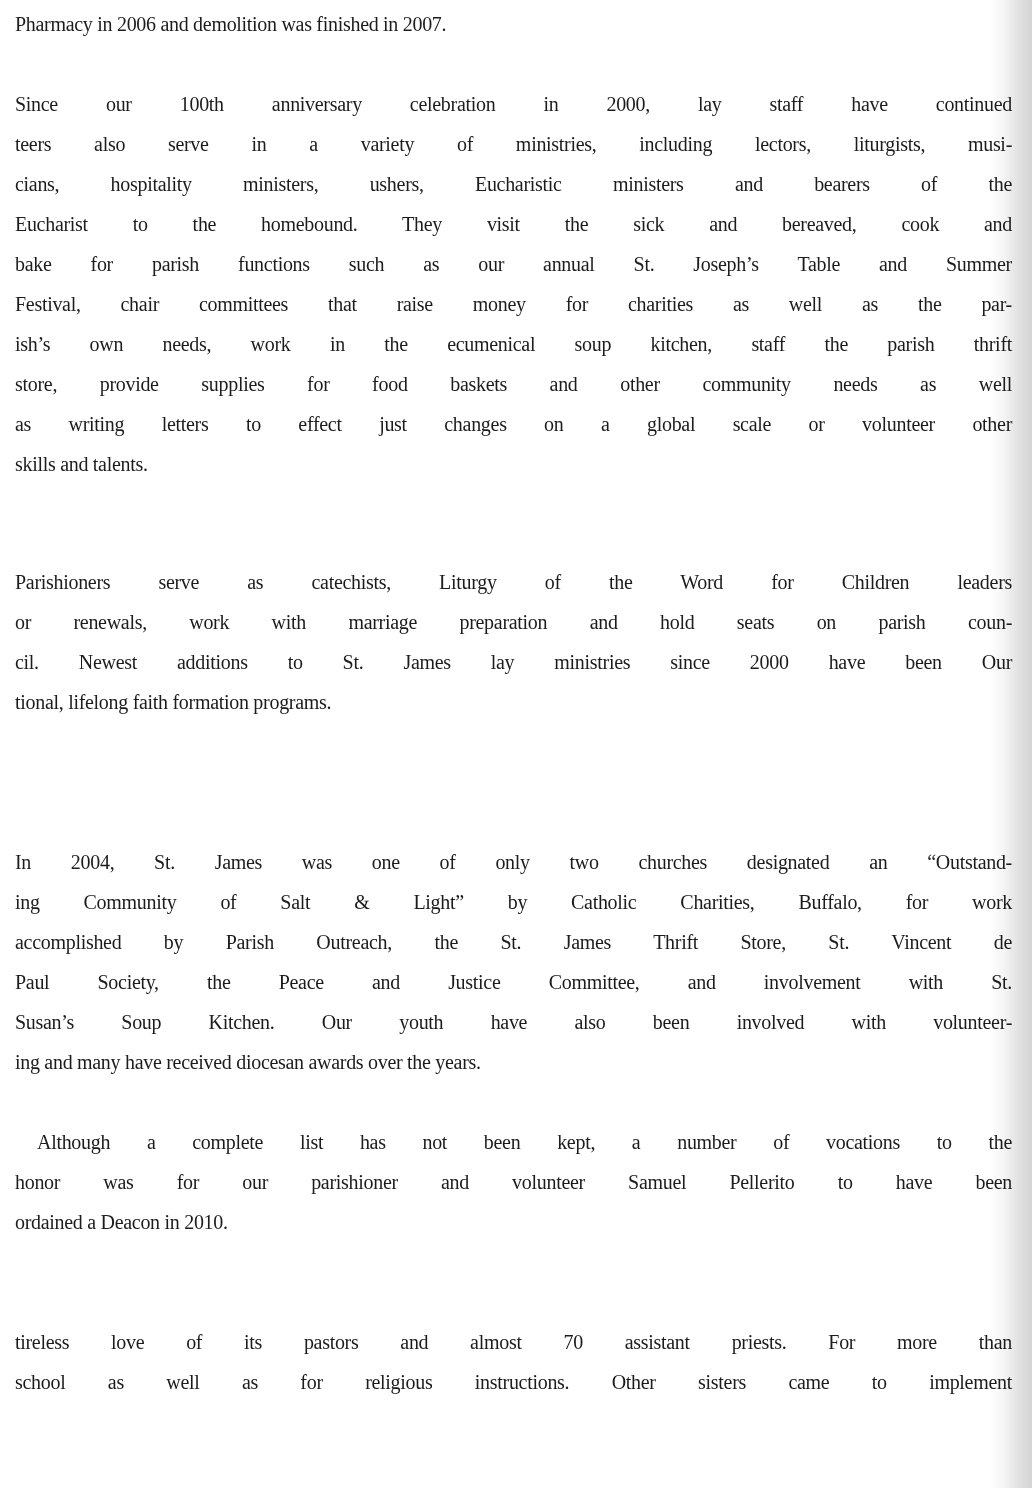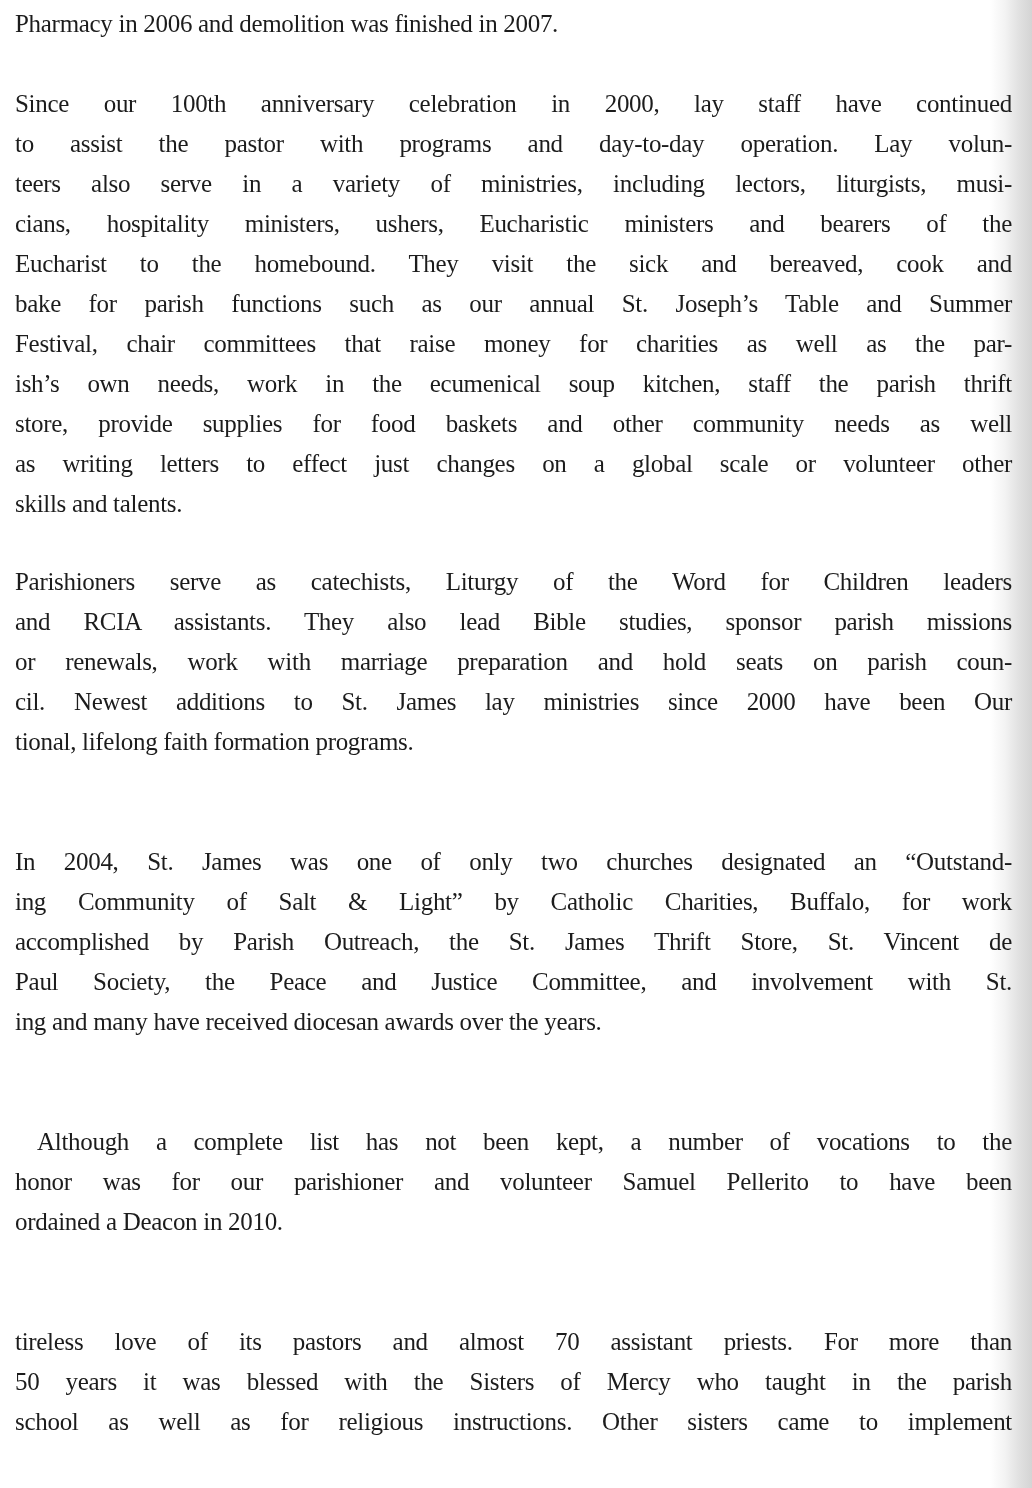--- a/index.html
+++ b/index.html
@@ -18,21 +18,21 @@
     left: 0; top: 0;
     width: 1032px;
     height: 1488px;
     background: linear-gradient(to right, #ffffff 0px, #ffffff 990px, #f3f3f3 1005px, #e2e2e2 1018px, #d4d4d4 1032px);
   }
   .text-block {
     position: absolute;
     left: 15px;
     width: 997px;
     font-family: "Liberation Serif", "DejaVu Serif", serif;
-    font-size: 25px;
+    font-size: 20px;
     color: #1c1c1c;
     letter-spacing: -0.3px;
   }
   .line {
     height: 40px;
     line-height: 40px;
     white-space: nowrap;
     text-align: justify;
     text-align-last: justify;
     transform-origin: left center;
@@ -51,53 +51,51 @@
 <body>
 
 <div class="page">
 
   <div class="text-block" id="p0">
     <div class="line last"><span style="white-space: nowrap;">Pharmacy in 2006 and demolition was finished in 2007.</span></div>
   </div>
 
   <div class="text-block" id="p1">
     <div class="line"><span style="white-space: nowrap; word-spacing: 0px;">Since our 100th anniversary celebration in 2000, lay staff have continued</span></div>
-    <div class="line"><span style="white-space: nowrap; word-spacing: 0px;">to assist the pastor with programs and day-to-day operation.  Lay volun-</span></div>
     <div class="line"><span style="white-space: nowrap; word-spacing: 0px;">teers also serve in a variety of ministries, including lectors, liturgists, musi-</span></div>
     <div class="line"><span style="white-space: nowrap; word-spacing: 0px;">cians, hospitality ministers, ushers, Eucharistic ministers and bearers of the</span></div>
     <div class="line"><span style="white-space: nowrap; word-spacing: 0px;">Eucharist to the homebound. They visit the sick and bereaved, cook and</span></div>
     <div class="line"><span style="white-space: nowrap; word-spacing: 0px;">bake for parish functions such as our annual St. Joseph’s Table and Summer</span></div>
     <div class="line"><span style="white-space: nowrap; word-spacing: 0px;">Festival, chair committees that raise money for charities as well as the par-</span></div>
     <div class="line"><span style="white-space: nowrap; word-spacing: 0px; margin-top: 42px;">ish’s own needs, work in the ecumenical soup kitchen, staff the parish thrift</span></div>
     <div class="line"><span style="white-space: nowrap; word-spacing: 0px;">store, provide supplies for food baskets and other community needs as well</span></div>
     <div class="line"><span style="white-space: nowrap; word-spacing: 0px;">as writing letters to effect just changes on a global scale or volunteer other</span></div>
     <div class="line last"><span style="white-space: nowrap;">skills and talents.</span></div>
   </div>
 
   <div class="text-block" id="p2">
     <div class="line"><span style="white-space: nowrap; word-spacing: 0px;">Parishioners serve as catechists, Liturgy of the Word for Children leaders</span></div>
-    <div class="line"><span style="white-space: nowrap; word-spacing: 0px;">and RCIA assistants. They also lead Bible studies, sponsor parish missions</span></div>
     <div class="line"><span style="white-space: nowrap; word-spacing: 0px;">or renewals, work with marriage preparation and hold seats on parish coun-</span></div>
     <div class="line"><span style="white-space: nowrap; word-spacing: 0px;">cil. Newest additions to St. James lay ministries since 2000 have been Our</span></div>
     <div class="line last"><span style="white-space: nowrap;">tional, lifelong faith formation programs.</span></div>
   </div>
 
   <div class="text-block" id="p3">
     <div class="line"><span style="white-space: nowrap; word-spacing: 0px;">In 2004, St. James was one of only two churches designated an “Outstand-</span></div>
     <div class="line"><span style="white-space: nowrap; word-spacing: 0px;">ing Community of Salt &amp; Light” by Catholic Charities, Buffalo, for work</span></div>
     <div class="line"><span style="white-space: nowrap; word-spacing: 0px;">accomplished by Parish Outreach, the St. James Thrift Store, St. Vincent de</span></div>
     <div class="line"><span style="white-space: nowrap; word-spacing: 0px;">Paul Society, the Peace and Justice Committee, and involvement with St.</span></div>
+    <div class="line"><span style="white-space: nowrap; word-spacing: 0px;">Susan’s Soup Kitchen. Our youth have also been involved with volunteer-</span></div>
     <div class="line last"><span style="white-space: nowrap;">ing and many have received diocesan awards over the years.</span></div>
   </div>
 
   <div class="text-block" id="p4">
     <div class="line"><span style="white-space: nowrap; word-spacing: 0px; margin-left: 22px;">Although a complete list has not been kept, a number of vocations to the</span></div>
     <div class="line"><span style="white-space: nowrap; word-spacing: 0px;">honor was for our parishioner and volunteer Samuel Pellerito to have been</span></div>
     <div class="line last"><span style="white-space: nowrap;">ordained a Deacon in 2010.</span></div>
   </div>
 
   <div class="text-block" id="p5">
     <div class="line"><span style="white-space: nowrap; word-spacing: 0px;">tireless love of its pastors and almost 70 assistant priests. For more than</span></div>
-    <div class="line"><span style="white-space: nowrap; word-spacing: 0px;">50 years it was blessed with the Sisters of Mercy who taught in the parish</span></div>
     <div class="line"><span style="white-space: nowrap; word-spacing: 0px;">school as well as for religious instructions. Other sisters came to implement</span></div>
   </div>
 
 </div>
 
 </body></html>

